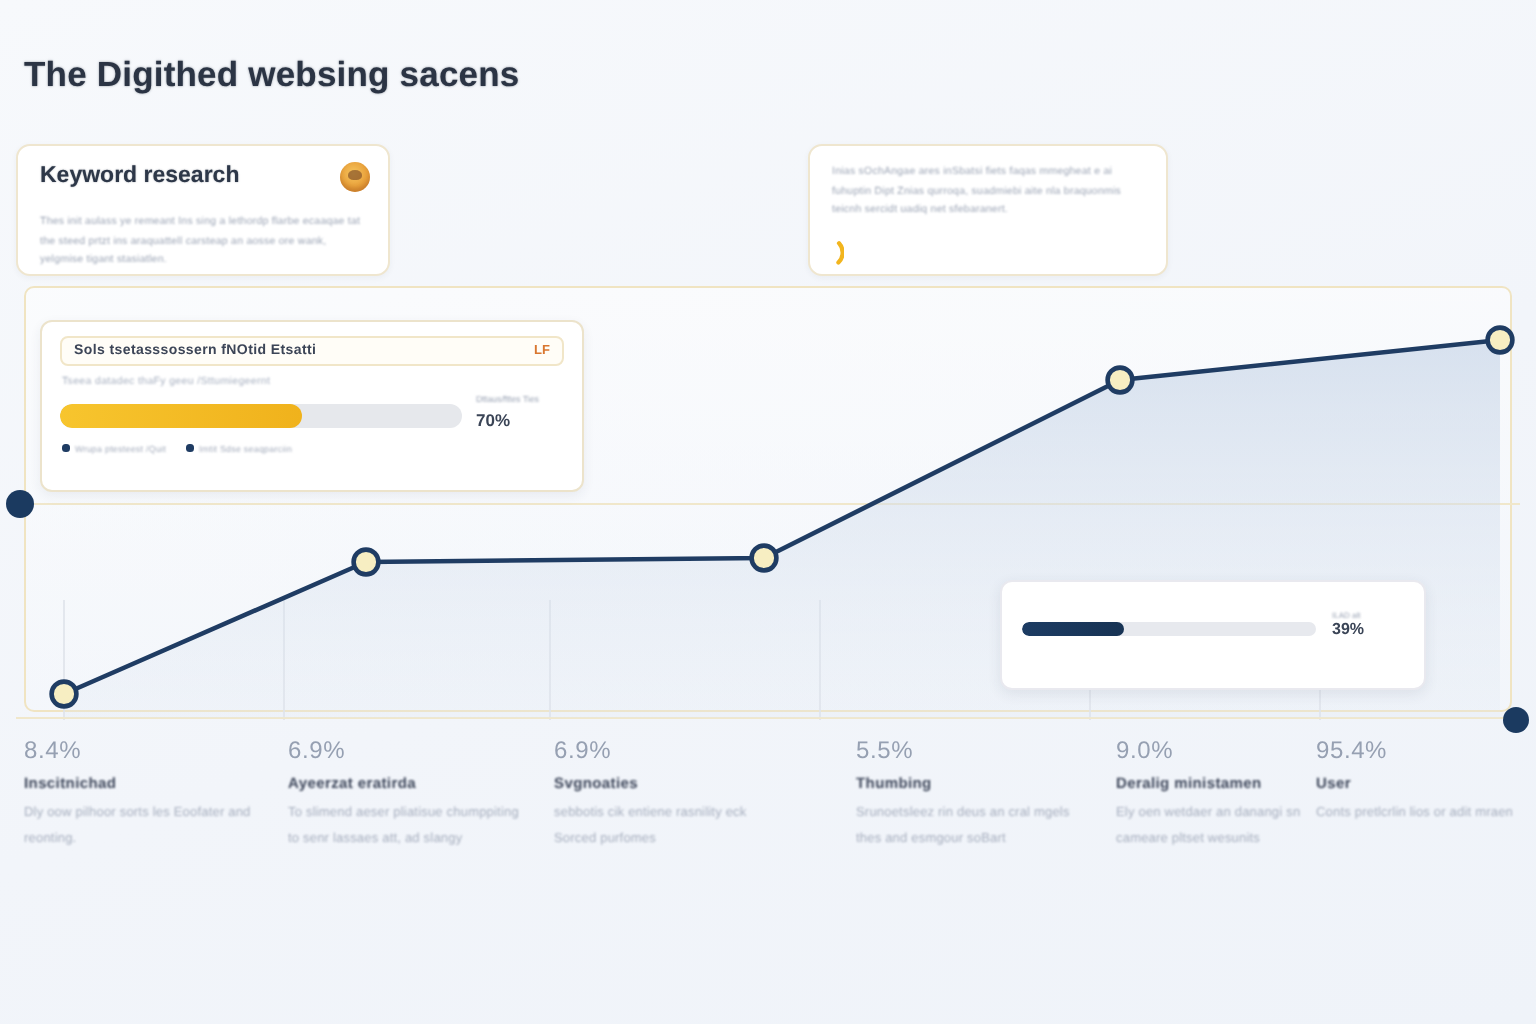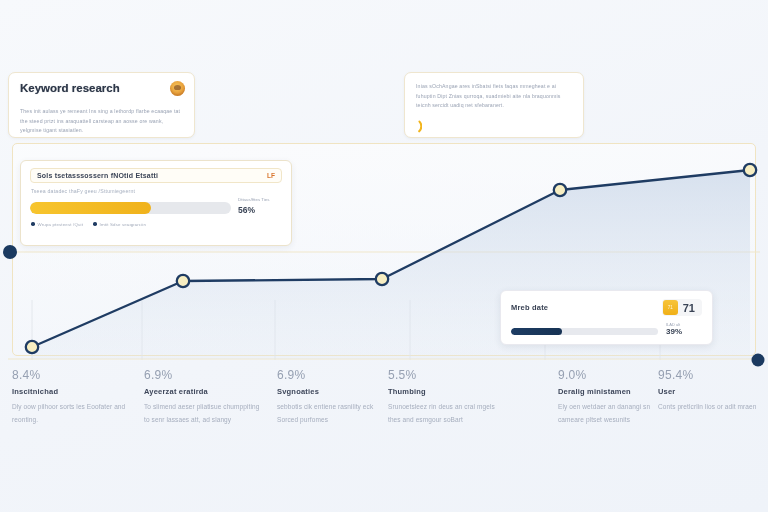--- a/index.html
+++ b/index.html
@@ -136,20 +136,21 @@
     font-size:7.5px; font-weight:bold; color:#3d465a;
     filter: blur(.4px); letter-spacing:.2px; margin-bottom:4px;
   }
   .axis-desc { font-size:6.5px; line-height:2.0; color:#a6aebe; filter: blur(.45px); letter-spacing:.1px; }
 </style>
 </head>
 <body>
 
 <div id="root">
 
+  <div class="page-title">The Digithed websing sacens</div>
 
   <div class="cards">
 
     <div class="card c1">
       <div class="card-title">Keyword research</div>
       <div class="card-body">Thes init aulass ye remeant Ins sing a lethordp flarbe ecaaqae tat the steed  prtzt ins araquattell carsteap an aosse ore wank, yelgmise tigant stasiatlen.</div>
       <div class="card-icon avatar-ic"></div>
     </div>
 
 
@@ -208,43 +209,36 @@
       <span class="ov-a-head-title">Sols tsetasssossern fNOtid Etsatti</span>
       <span class="ov-a-head-val">LF</span>
     </div>
     <div class="ov-a-sub">Tseea datadec thaFy geeu /Sttumiegeernt</div>
     <div class="ov-a-row">
       <div class="bar-track">
         <div class="bar-fill-amber" style="width:60%"></div>
       </div>
       <div class="ov-a-metric">
         <div class="ov-a-metric-label">Dttaus/fttes Ties</div>
-        <div class="ov-a-metric-val">56%</div>
+        <div class="ov-a-metric-val">70%</div>
       </div>
     </div>
     <div class="ov-a-legend">
       <div class="lg">
         <span class="lg-dot"></span>
         <span class="lg-txt">Wrupa ptesteest  /Quit</span>
       </div>
       <div class="lg">
         <span class="lg-dot"></span>
         <span class="lg-txt">Imtit Sdse  seaqparciin</span>
       </div>
     </div>
   </div>
 
   <div class="ov-b">
-    <div class="ov-b-top">
-      <span class="ov-b-title">Mreb date</span>
-      <span class="ov-b-badge">
-        <span class="badge-sq">71</span>
-        <span class="badge-num">71</span>
-      </span>
-    </div>
     <div class="ov-b-row">
       <div class="bar-track-sm">
         <div class="bar-fill-navy" style="width:35%"></div>
       </div>
       <div class="ov-b-metric">
         <div class="ov-b-metric-label">ILAD alt</div>
         <div class="ov-b-metric-val">39%</div>
       </div>
     </div>
   </div>
@@ -258,21 +252,21 @@
     <div class="axis-col" style="left:144px">
       <div class="axis-pct">6.9%</div>
       <div class="axis-head">Ayeerzat eratirda</div>
       <div class="axis-desc">To slimend aeser pliatisue chumppiting to senr lassaes att, ad slangy</div>
     </div>
     <div class="axis-col" style="left:277px">
       <div class="axis-pct">6.9%</div>
       <div class="axis-head">Svgnoaties</div>
       <div class="axis-desc">sebbotis cik entiene rasnility eck Sorced purfomes</div>
     </div>
-    <div class="axis-col" style="left:388px">
+    <div class="axis-col" style="left:428px">
       <div class="axis-pct">5.5%</div>
       <div class="axis-head">Thumbing</div>
       <div class="axis-desc">Srunoetsleez rin deus an cral mgels thes and esmgour soBart</div>
     </div>
     <div class="axis-col" style="left:558px">
       <div class="axis-pct">9.0%</div>
       <div class="axis-head">Deralig ministamen</div>
       <div class="axis-desc">Ely oen wetdaer an danangi sn cameare pltset wesunits</div>
     </div>
     <div class="axis-col" style="left:658px; width:100px">

